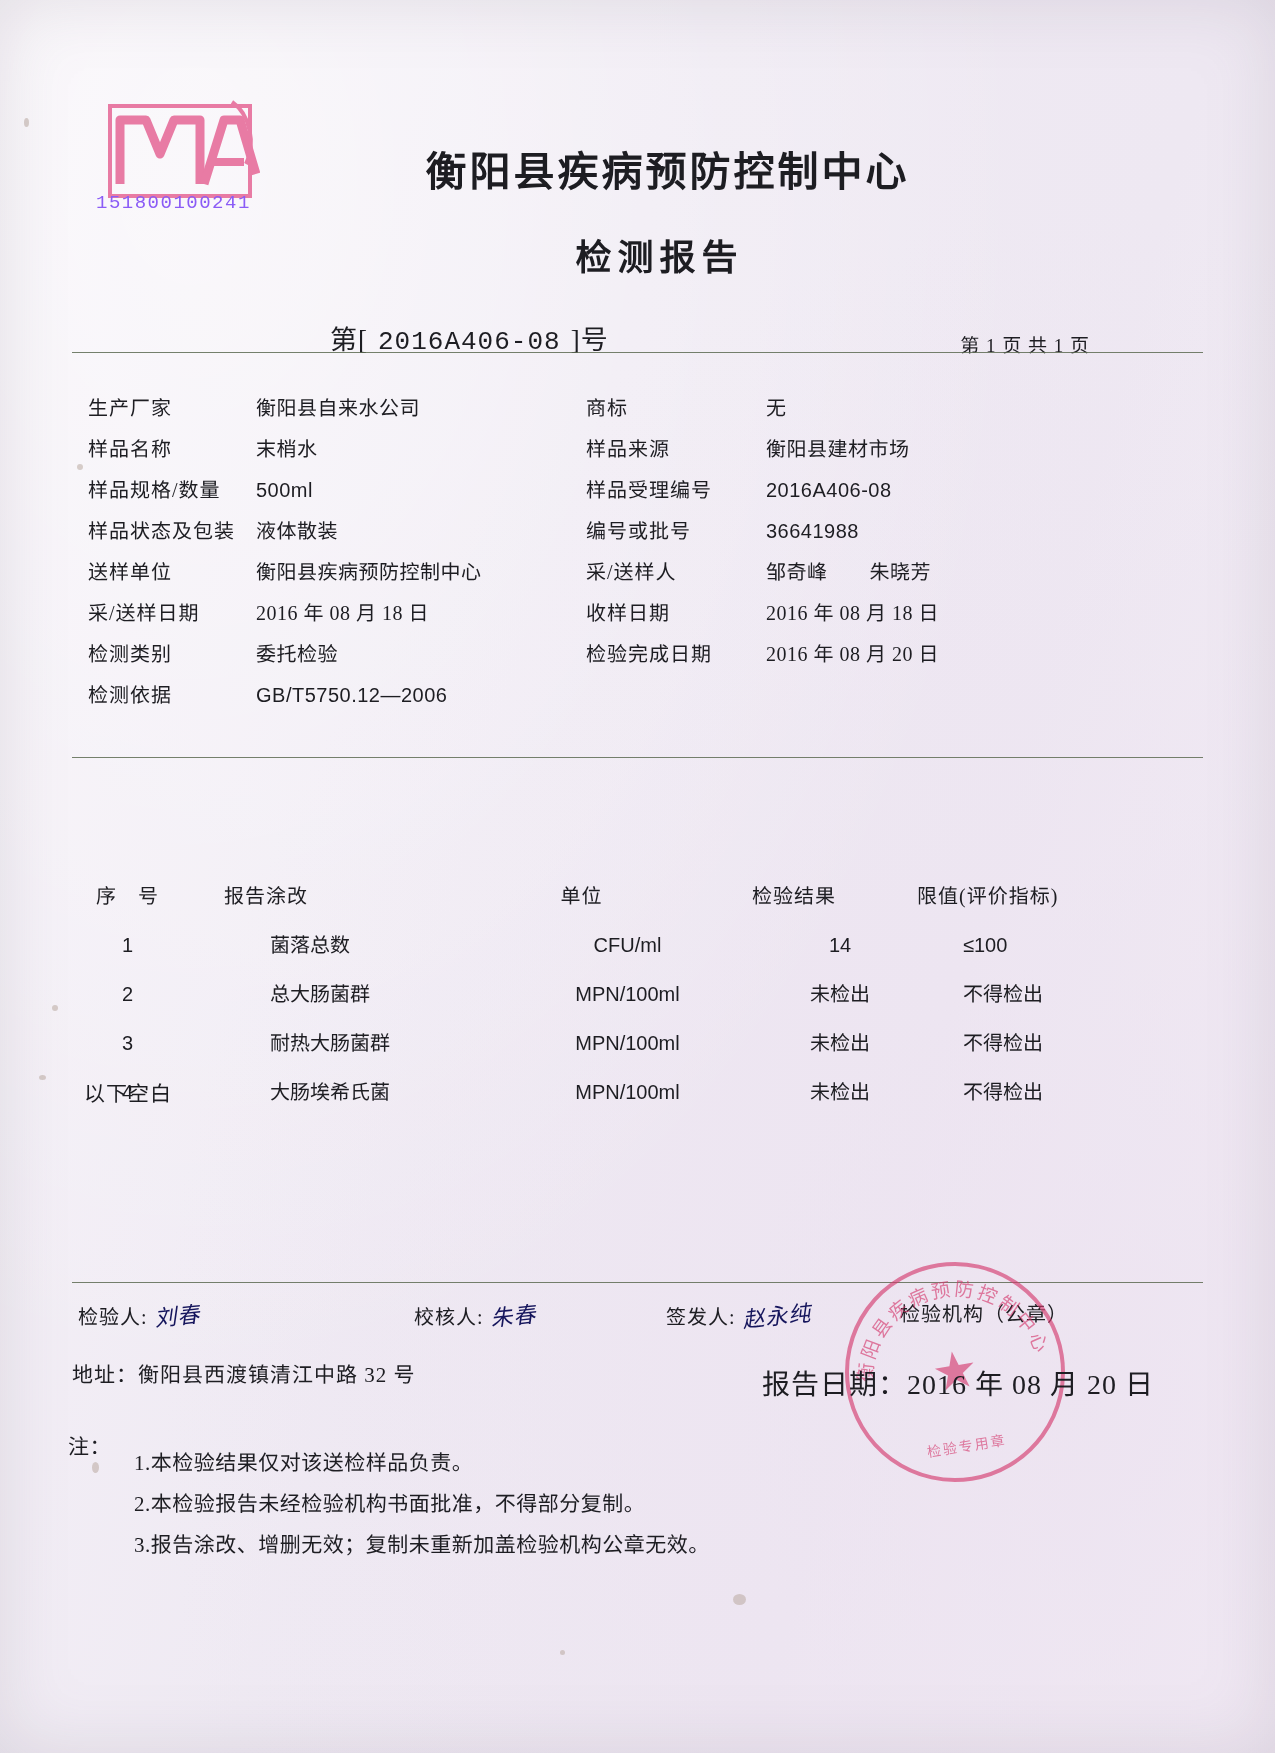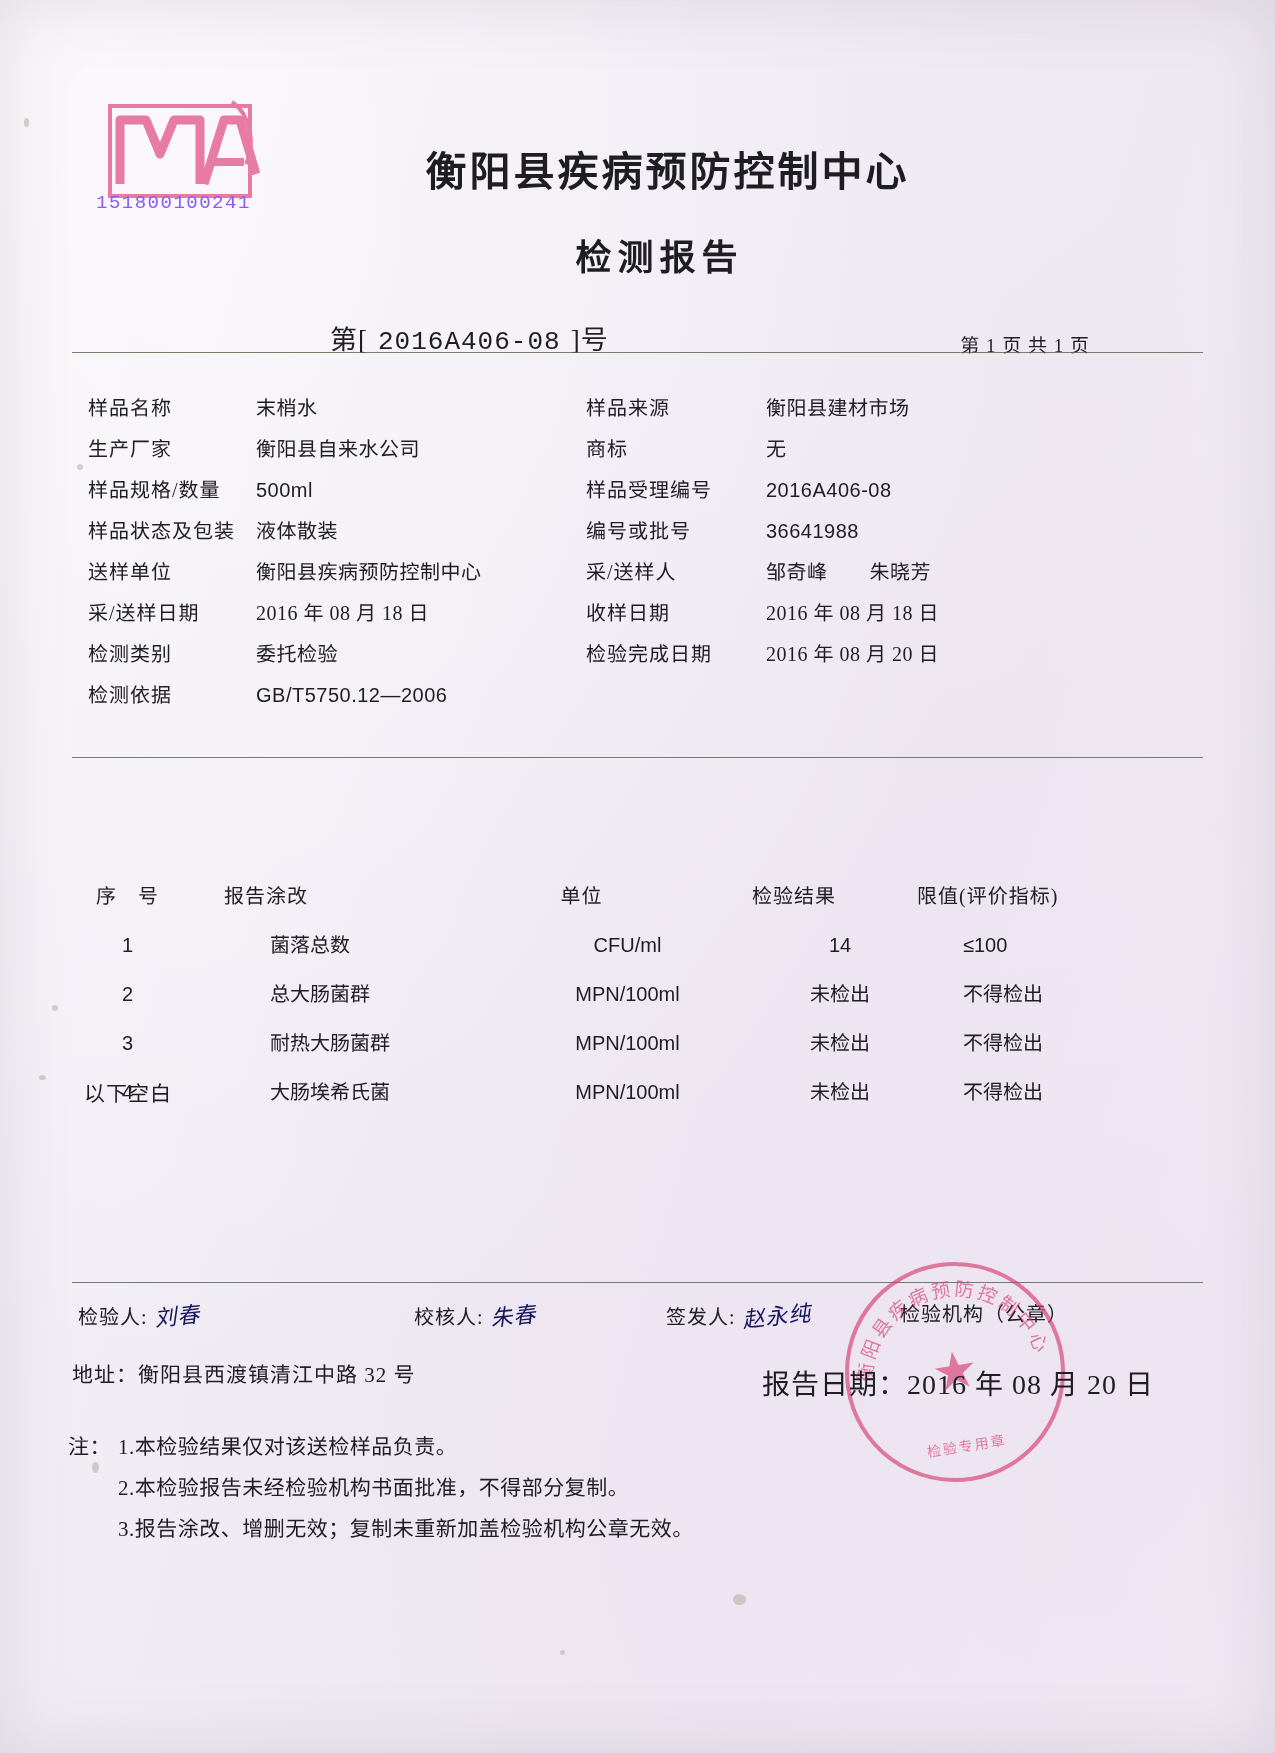--- a/index.html
+++ b/index.html
@@ -229,21 +229,21 @@
   
   .notes {
     position: absolute;
     left: 68px;
     top: 1430px;
     font-size: 21px;
     letter-spacing: .5px;
   }
   .notes .n-head { position: absolute; left: 0; top: 0; }
   .notes ol {
-    margin: 0;
+    margin: 16px;
     padding: 0 0 0 50px;
     list-style: none;
   }
   .notes li { height: 41px; white-space: nowrap; }
 
   
   .seal {
     position: absolute;
     left: 845px;
     top: 1262px;
@@ -321,30 +321,30 @@
     <span>第[</span><span class="no-val">2016A406-08</span><span>]号</span>
   </div>
   <div class="page-count">第 1 页   共 1 页</div>
 
   <div class="rule r1"></div>
   <div class="rule r2"></div>
   <div class="rule r3"></div>
 
   <div class="info">
     <div class="info-row">
+      <div class="cell-label">生产厂家</div>
+      <div class="cell-value">衡阳县自来水公司</div>
+      <div class="cell-label2">商标</div>
+      <div class="cell-value2">无</div>
+    </div>
+    <div class="info-row">
       <div class="cell-label">样品名称</div>
       <div class="cell-value">末梢水</div>
       <div class="cell-label2">样品来源</div>
       <div class="cell-value2">衡阳县建材市场</div>
-    </div>
-    <div class="info-row">
-      <div class="cell-label">生产厂家</div>
-      <div class="cell-value">衡阳县自来水公司</div>
-      <div class="cell-label2">商标</div>
-      <div class="cell-value2">无</div>
     </div>
     <div class="info-row">
       <div class="cell-label">样品规格/数量</div>
       <div class="cell-value mono">500ml</div>
       <div class="cell-label2">样品受理编号</div>
       <div class="cell-value2 mono">2016A406-08</div>
     </div>
     <div class="info-row">
       <div class="cell-label">样品状态及包装</div>
       <div class="cell-value">液体散装</div>

